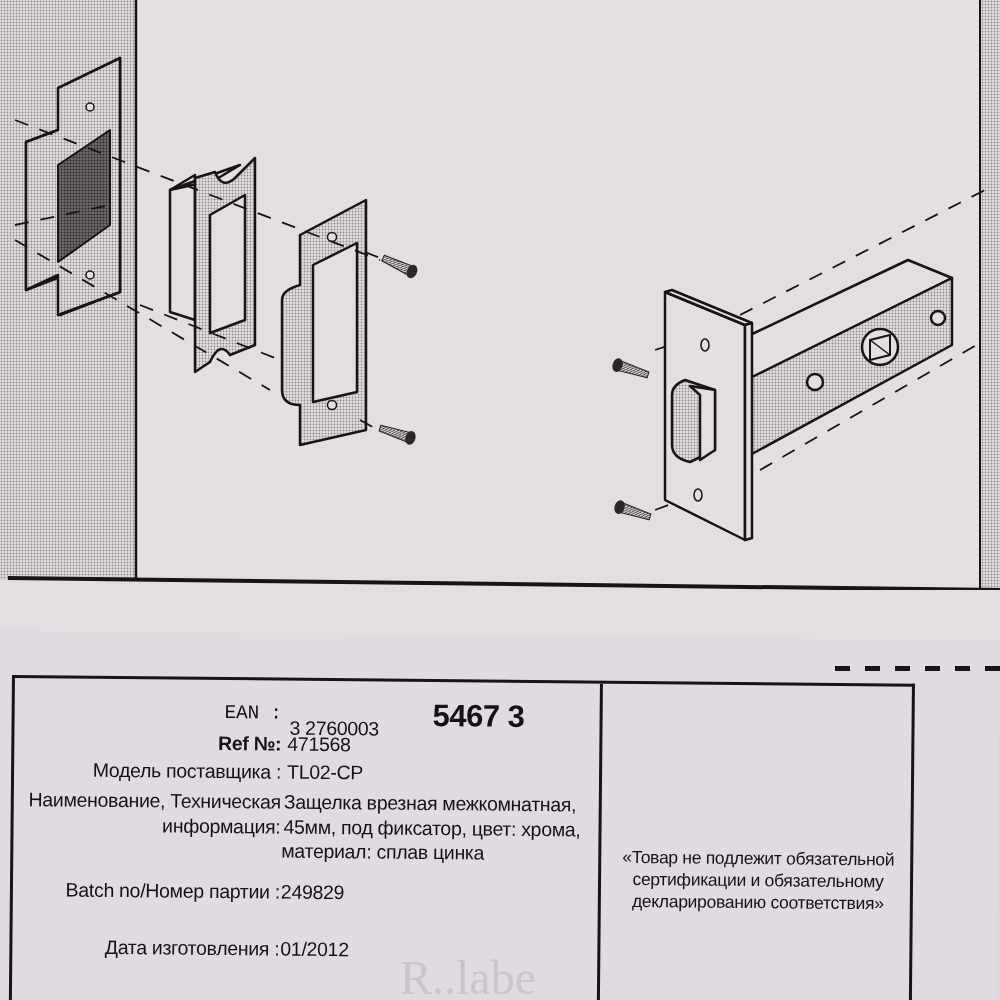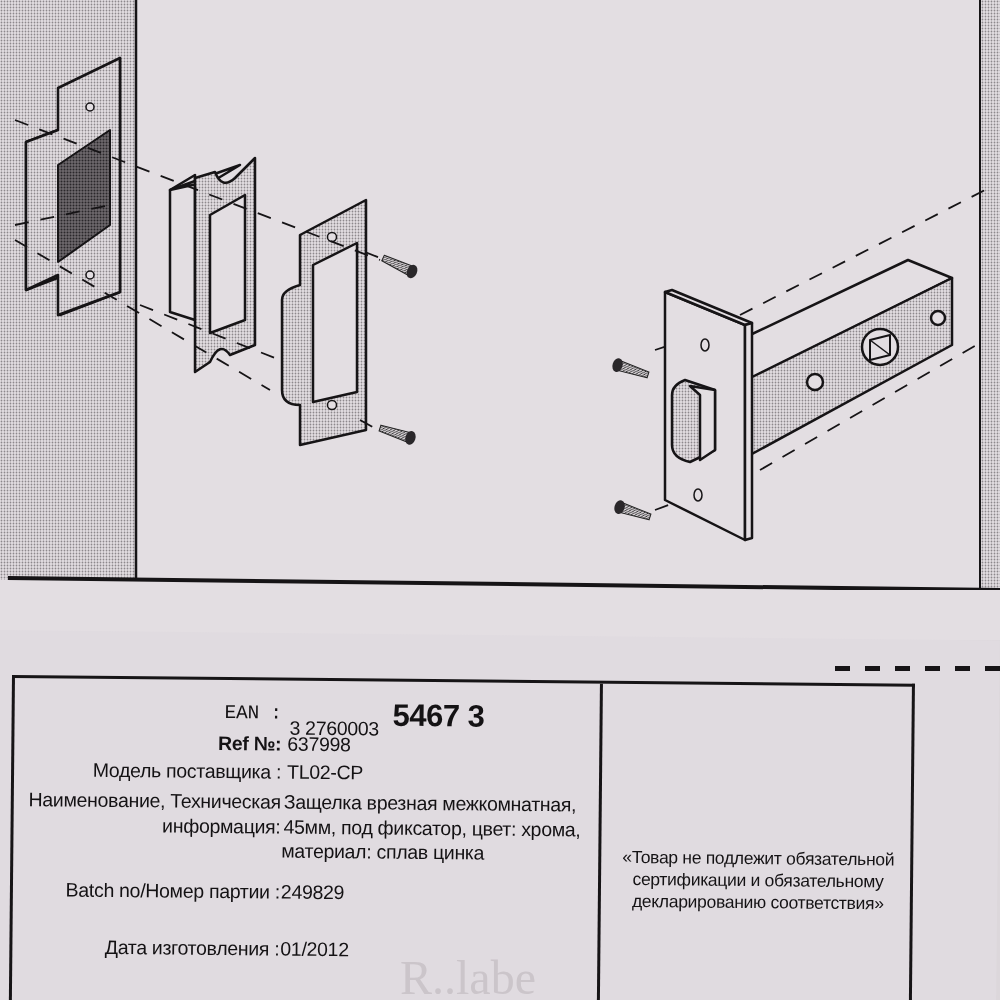--- a/index.html
+++ b/index.html
@@ -31,21 +31,21 @@
     border:3px solid #161416; border-bottom:none;
     transform:rotate(0.55deg); transform-origin:0 0;
     box-sizing:border-box;
   }
   .divider {
     position:absolute; left:585px; top:0; width:3px; height:100%; background:#161416;
   }
   .row { position:absolute; font-size:19.5px; white-space:nowrap; letter-spacing:-0.3px; }
   .lbl { position:absolute; text-align:right; }
   .val { position:absolute; }
-  .ean-big { font-weight:bold; font-size:31px; letter-spacing:-0.5px; }
+  .ean-big { font-weight:bold; font-size:31px; letter-spacing:-0.5px;margin-left:40px; }
   .cert {
     position:absolute; left:595px; top:162px; width:300px; text-align:center;
     font-size:17.5px; line-height:22px; letter-spacing:-0.3px;
   }
   .dash-bar {
     position:absolute; left:835px; top:666px; width:165px; height:6px;
   }
 </style>
 </head>
 <body>
@@ -170,21 +170,21 @@
   <div class="divider"></div>
 
   <div class="row" style="top:22px; left:0; width:585px;">
     <span class="lbl" style="right:318px;font-family:Liberation Mono, monospace;">EAN :</span>
     <span class="val" style="left:275px; top:14px;">3 2760003</span>
     <span class="val ean-big" style="left:378px; top:-6px;">5467 3</span>
   </div>
 
   <div class="row" style="top:52px; left:0; width:585px;">
     <span class="lbl" style="right:318px;font-weight:bold;">Ref №:</span>
-    <span class="val" style="left:273px;">637998</span>
+    <span class="val" style="left:273px;">471568</span>
   </div>
 
   <div class="row" style="top:80px; left:0; width:585px;">
     <span class="lbl" style="right:318px;">Модель поставщика :</span>
     <span class="val" style="left:273px;">TL02-CP</span>
   </div>
 
   <div class="row" style="top:110px; left:0; width:585px;">
     <span class="lbl" style="right:318px;">Наименование, Техническая</span>
     <span class="val" style="left:270px;">Защелка врезная межкомнатная,</span>

